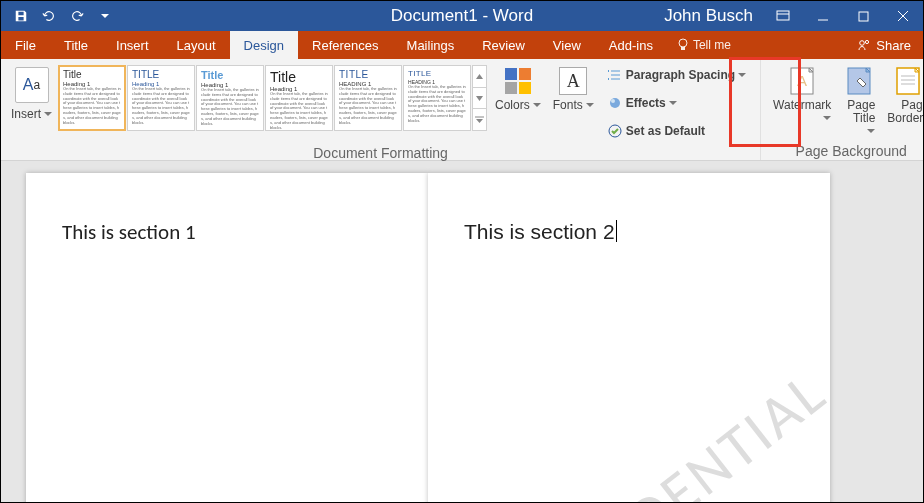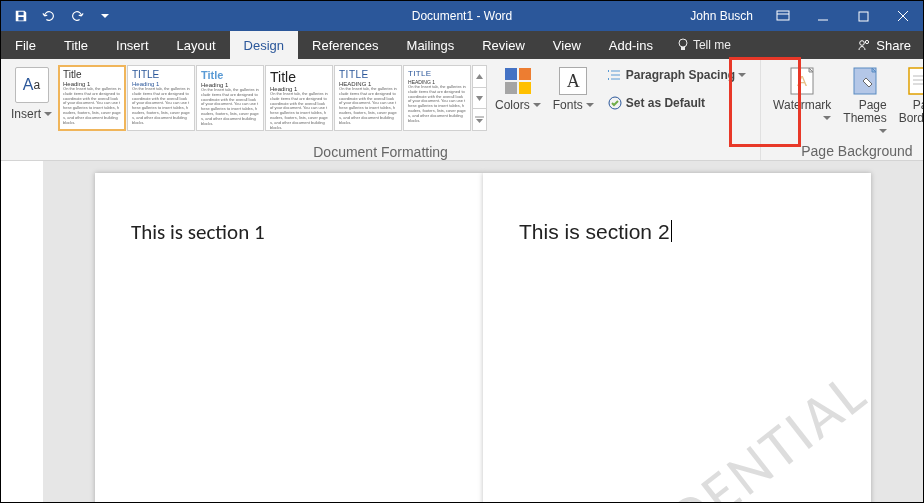--- a/index.html
+++ b/index.html
@@ -1,28 +1,28 @@
 <!DOCTYPE html>
 <html><head>
 <meta charset="utf-8">
 <style>
   * { margin: 0; padding: 0; box-sizing: border-box; font-family: "Segoe UI", Arial, sans-serif; }
   body { background: #fff; width: 924px; height: 503px; overflow: hidden; border: 1px solid #000; }
 
   
-  .titlebar { height: 30px; background: #2b579a; color: #fff; display: flex; align-items: center; font-size: 12px; position: relative; }
+  .titlebar { height: 30px; background: #2b579a; color: #fff; display: flex; align-items: center; font-size: 17px; position: relative; }
   .titlebar .qat { display: flex; align-items: center; gap: 0; padding-left: 6px; }
   .titlebar .qat > div { width: 28px; height: 28px; display: flex; align-items: center; justify-content: center; cursor: pointer; }
   .titlebar .title-text { position: absolute; left: 50%; transform: translateX(-50%); }
   .titlebar .right { margin-left: auto; display: flex; align-items: center; }
   .titlebar .user { padding: 0 10px; }
   .titlebar .winbtn { width: 40px; height: 30px; display: flex; align-items: center; justify-content: center; cursor: pointer; }
 
   
-  .tabs { height: 28px; background: #404040; color: #fff; display: flex; align-items: stretch; font-size: 13px; }
+  .tabs { height: 28px; background: #c2410c; color: #fff; display: flex; align-items: stretch; font-size: 13px; }
   .tabs .tab { padding: 0 14px; display: flex; align-items: center; cursor: pointer; }
   .tabs .tab.active { background: #f3f3f3; color: #2b579a; }
   .tabs .spacer { flex: 1; }
   .tabs .tell { display: flex; align-items: center; font-size: 12px; padding: 0 10px; gap: 4px; opacity: .9; }
   .tabs .share { display: flex; align-items: center; gap: 5px; padding: 0 12px; cursor: pointer; }
 
   
   .ribbon { height: 102px; background: #f3f3f3; border-bottom: 1px solid #d4d4d4; display: flex; position: relative; }
   .group { border-right: 1px solid #e0e0e0; padding: 4px 6px 2px; display: flex; flex-direction: column; }
   .group-label { font-size: 14px; color: #666; text-align: center; margin-top: auto; padding-top: 2px; }
@@ -49,21 +49,21 @@
   .btncol { display:flex; flex-direction:column; align-items:center; padding:2px 6px; cursor:pointer; }
   .btncol-icon { width:32px; height:32px; display:flex; align-items:center; justify-content:center; }
   .btncol-label { font-size:12px; color:#444; text-align:right; line-height:1.1; margin-top:2px; }
 
   .smallstack { display:flex; flex-direction:column; gap:8px; padding:2px 4px;font-weight:bold; }
   .smallbtn { font-size:12px; color:#444; display:flex; align-items:center; gap:4px; padding:3px 4px; cursor:pointer; }
 
   .highlight-box { position:absolute; border:3px solid #e83828; pointer-events:none; }
 
   
-  .doc-area { background:#e6e6e6; height:343px; display:flex; gap:0; padding:12px 52px 0; overflow:hidden;margin-left:42px; }
+  .doc-area { background:#e6e6e6; height:343px; display:flex; gap:0; padding:12px 25px 0; overflow:hidden; }
   .page { background:#fff; width:402px; height:420px; box-shadow:0 0 5px rgba(0,0,0,.25); padding:46px 36px 20px; position:relative; overflow:hidden; }
   .page-text { font-size:21px; color:#222; font-family:"Calibri","Segoe UI",sans-serif; }
   .cursor-bar { display:inline-block; width:1px; height:22px; background:#000; vertical-align:-3px; margin-left:1px; }
   .watermark { position:absolute; bottom:50px; right:-30px; transform:rotate(-38deg); font-size:60px; color:rgba(120,120,120,.25); letter-spacing:3px; font-family:"Calibri","Segoe UI",sans-serif; white-space:nowrap; }
 
   .chev::after { content:""; display:inline-block; border:4px solid transparent; border-top-color:#777; margin-left:3px; transform:translateY(2px); }
 </style>
 </head>
 <body>
 
@@ -229,20 +229,27 @@
           <svg width="14" height="14" viewBox="0 0 14 14">
               <line x1="3" y1="3" x2="12" y2="3" stroke="#5a9bd5"></line>
               <line x1="3" y1="7" x2="12" y2="7" stroke="#5a9bd5"></line>
               <line x1="3" y1="11" x2="12" y2="11" stroke="#5a9bd5"></line>
               <path d="M1 2l-1 1 1 1M1 12l-1-1 1-1" stroke="#5a9bd5" fill="none"></path>
             </svg>
           <span class="chev">Paragraph Spacing</span>
         </div>
         <div class="smallbtn">
           <svg width="14" height="14" viewBox="0 0 14 14">
+              <circle cx="7" cy="7" r="5" fill="#7aa9dd"></circle>
+              <circle cx="5" cy="5" r="2" fill="#cfe2f3"></circle>
+            </svg>
+          <span class="chev">Effects</span>
+        </div>
+        <div class="smallbtn">
+          <svg width="14" height="14" viewBox="0 0 14 14">
               <circle cx="7" cy="7" r="6" fill="none" stroke="#2b579a"></circle>
               <path d="M4 7l2 2 4-4" fill="none" stroke="#70ad47" stroke-width="2"></path>
             </svg>
           <span>Set as Default</span>
         </div>
       </div>
     </div>
     <div class="group-label">Document Formatting</div>
   </div>
 
@@ -259,21 +266,21 @@
         <div class="btncol-label chev">Watermark</div>
       </div>
       <div class="btncol">
         <div class="btncol-icon">
           <svg width="26" height="30" viewBox="0 0 26 30">
               <rect x="2" y="2" width="22" height="26" fill="#b4c7e7" stroke="#5a8bc1"></rect>
               <polygon points="20,2 24,6 20,6" fill="#8fb6e0" stroke="#5a8bc1"></polygon>
               <path d="M14 12l6 6-3 3-6-6z" fill="#fff" stroke="#666"></path>
             </svg>
         </div>
-        <div class="btncol-label chev">Page Themes</div>
+        <div class="btncol-label chev">Page Title</div>
       </div>
       <div class="btncol">
         <div class="btncol-icon">
           <svg width="26" height="30" viewBox="0 0 26 30">
               <rect x="2" y="2" width="22" height="26" fill="#fff" stroke="#e0a000" stroke-width="1.5"></rect>
               <polygon points="20,2 24,6 20,6" fill="#fde9b8" stroke="#e0a000"></polygon>
               <line x1="6" y1="10" x2="20" y2="10" stroke="#bbb"></line>
               <line x1="6" y1="14" x2="20" y2="14" stroke="#bbb"></line>
               <line x1="6" y1="18" x2="20" y2="18" stroke="#bbb"></line>
             </svg>

